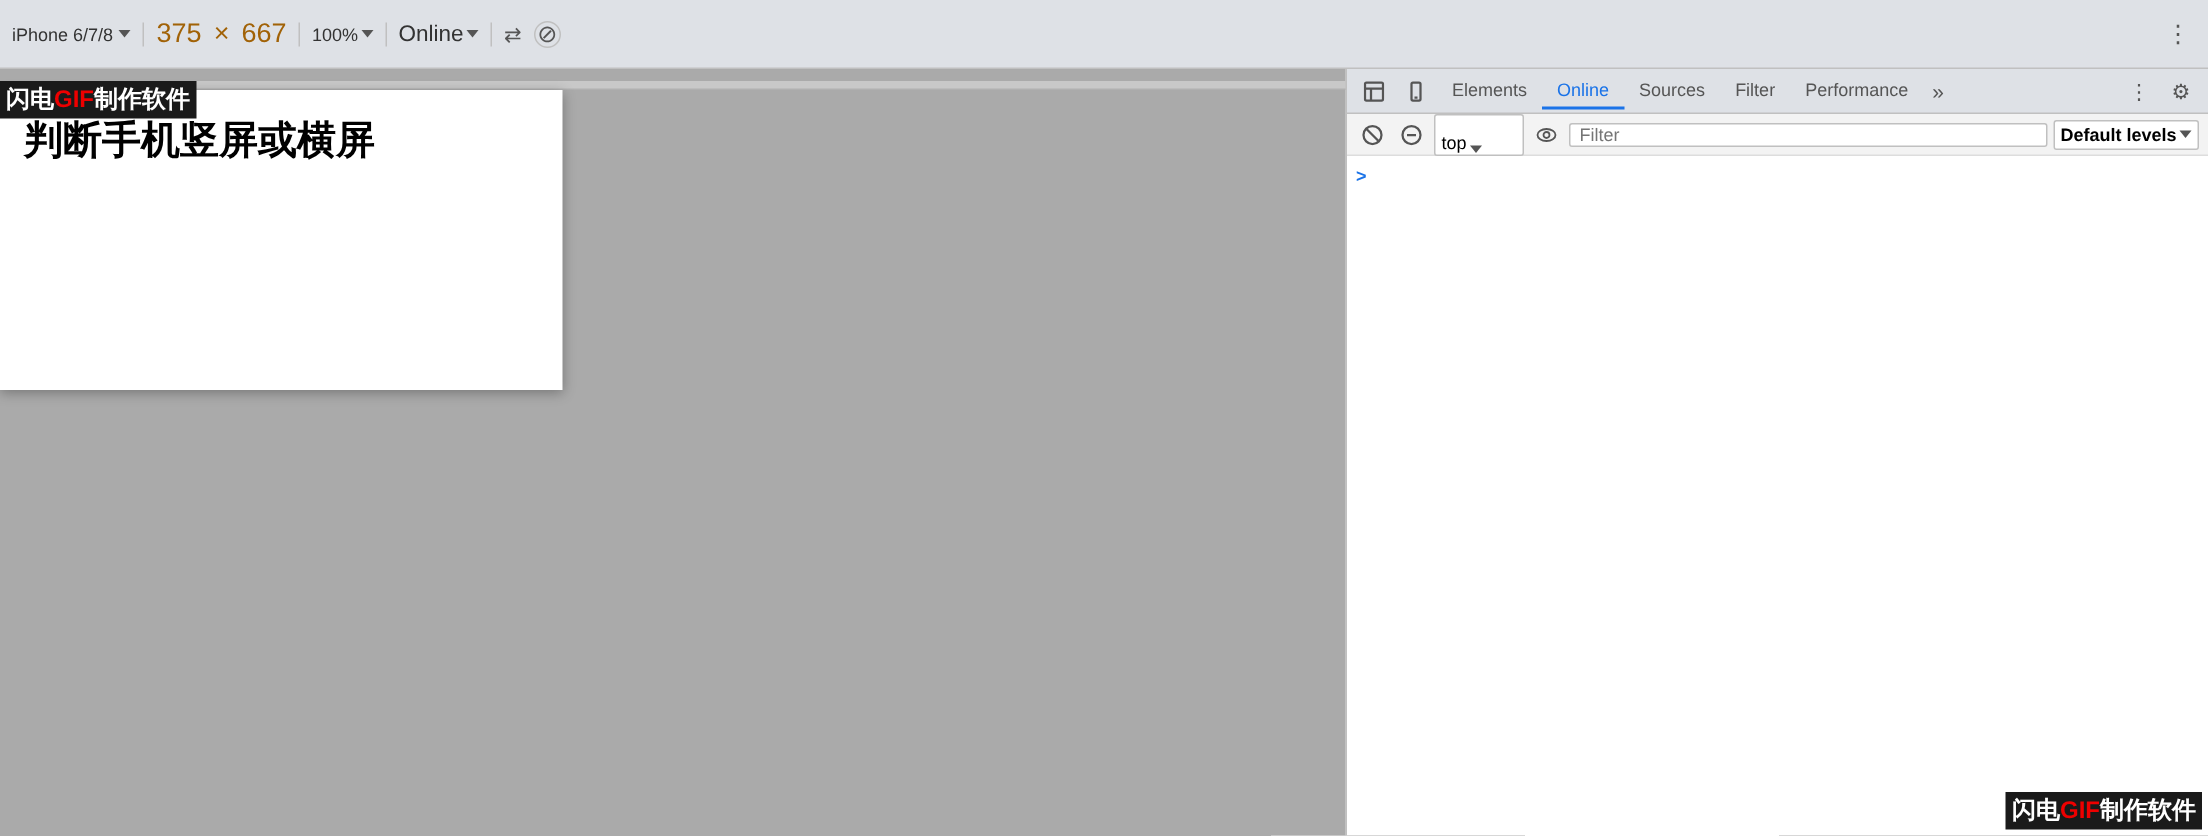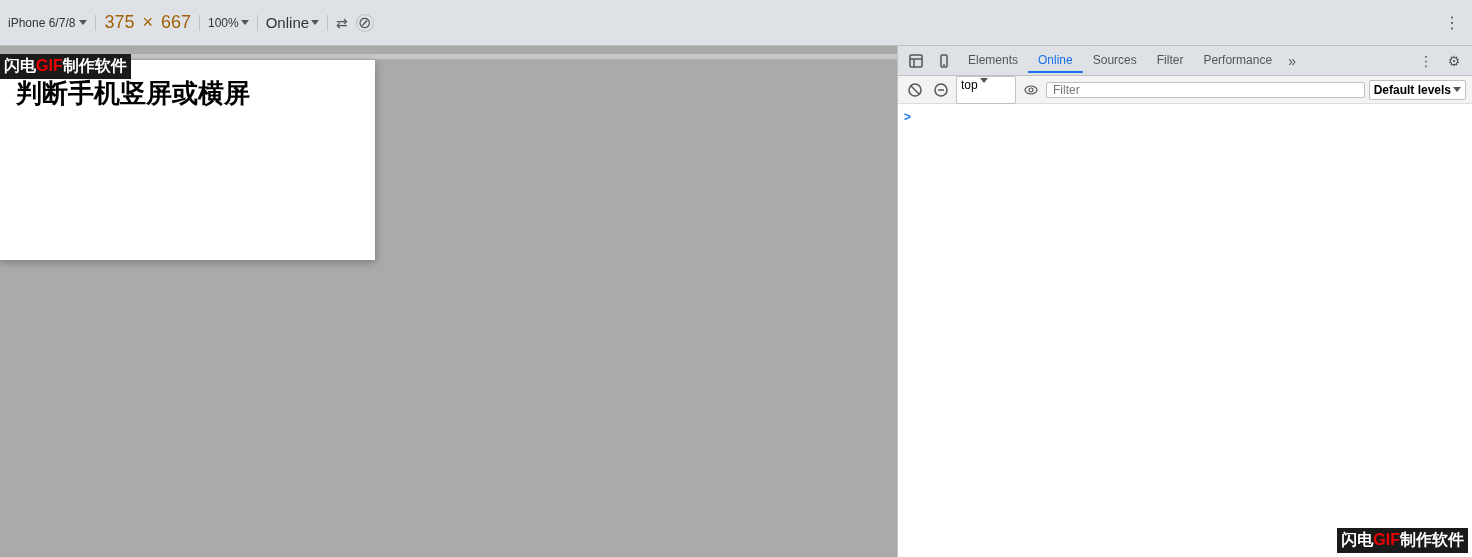--- a/index.html
+++ b/index.html
@@ -210,21 +210,21 @@
       border-radius: 2px;
     }
     .context-selector {
       background: white;
       border: 1px solid #c0c0c0;
       border-radius: 2px;
       font-size: 12px;
       padding: 1px 4px;
       cursor: pointer;
       display: flex;
-      align-items: flex-start;
+      align-items: flex-end;
       gap: 2px;
       height: 28px;
       min-width: 60px;
     }
     .filter-input {
       flex: 1;
       border: 1px solid #c0c0c0;
       background: white;
       border-radius: 2px;
       padding: 1px 6px;

